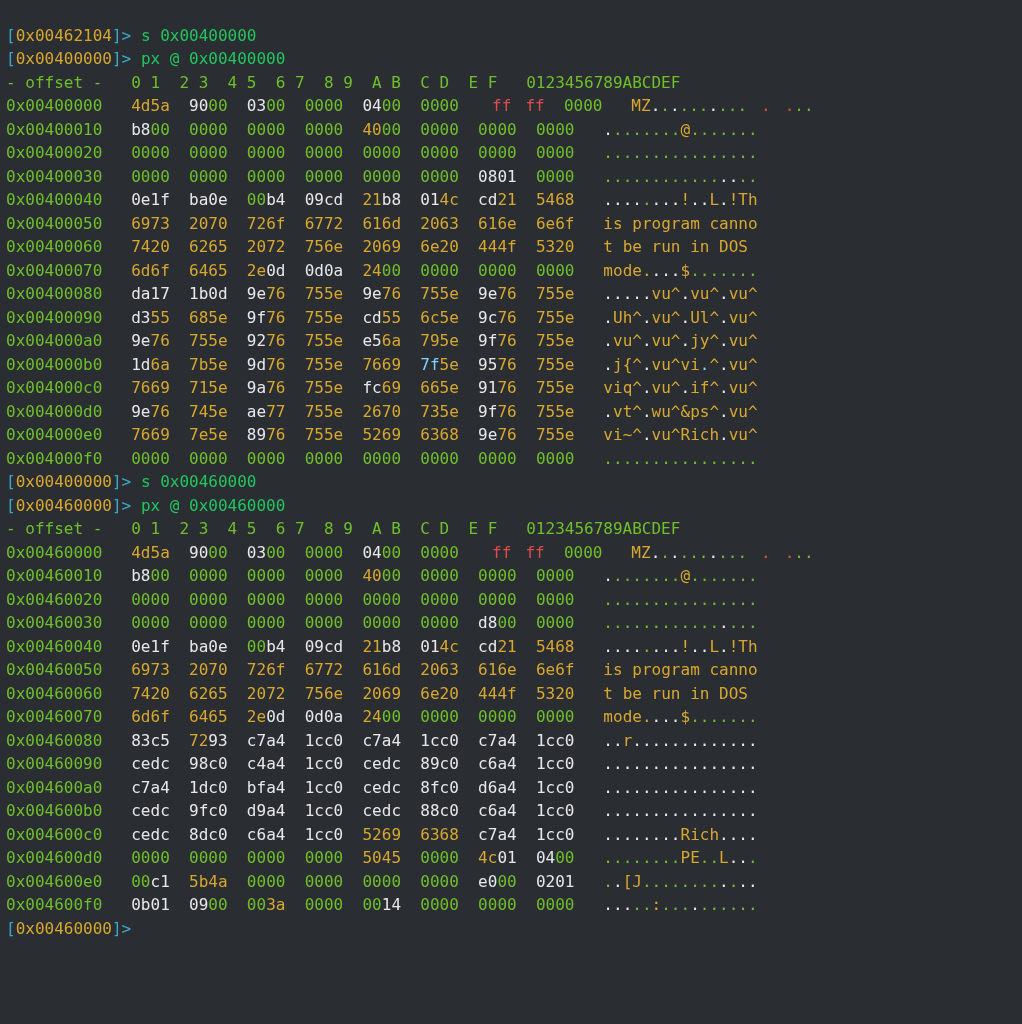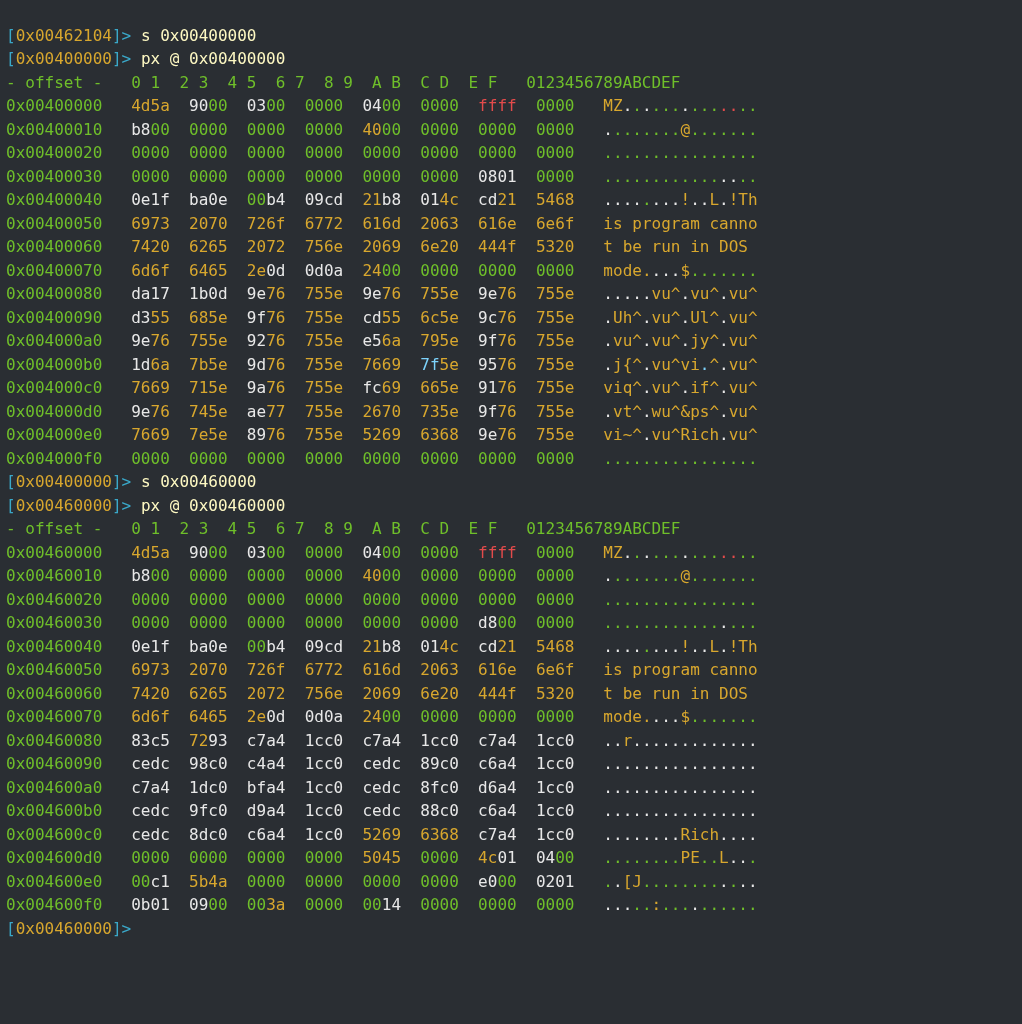--- a/index.html
+++ b/index.html
@@ -1,24 +1,24 @@
 <!DOCTYPE html>
 <html><head>
 <meta charset="utf-8">
 <style>
   html,body{margin:0;padding:0;background:#2a2e33;color:#c8c8c8;}
   body{font-family:Menlo,Consolas,"DejaVu Sans Mono",monospace;font-size:16px;line-height:23.5px;white-space:pre;}
   .term{padding:0 6px 8px 6px;}
   .c-green{color:#6fbf2a;}
   .c-yellow{color:#d8a72e;}
-  .c-red{color:#e24b4b;}
+  .c-red{color:#e24b4b;margin-left:14px;}
   .c-cyan{color:#3aa8c9;}
   .c-blue{color:#7dd3fc;}
   .c-white{color:#e8e8e8;}
-  .c-grey{color:#fef9c3;}
+  .c-grey{color:#22c55e;}
 </style>
 </head>
 <body>
 <div class="term" id="term"><div><span class="c-cyan">[</span><span class="c-yellow">0x00462104</span><span class="c-cyan">]&gt; </span><span class="c-grey">s 0x00400000</span></div><div><span class="c-cyan">[</span><span class="c-yellow">0x00400000</span><span class="c-cyan">]&gt; </span><span class="c-grey">px @ 0x00400000</span></div><div><span class="c-green">- offset -  </span><span class="c-green"> 0 1 </span><span class="c-green"> 2 3 </span><span class="c-green"> 4 5 </span><span class="c-green"> 6 7 </span><span class="c-green"> 8 9 </span><span class="c-green"> A B </span><span class="c-green"> C D </span><span class="c-green"> E F </span><span class="c-green">  0123456789ABCDEF</span></div><div><span class="c-green">0x00400000  </span><span> </span><span class="c-yellow">4d</span><span class="c-yellow">5a</span><span> </span><span> </span><span class="c-white">90</span><span class="c-green">00</span><span> </span><span> </span><span class="c-white">03</span><span class="c-green">00</span><span> </span><span> </span><span class="c-green">00</span><span class="c-green">00</span><span> </span><span> </span><span class="c-white">04</span><span class="c-green">00</span><span> </span><span> </span><span class="c-green">00</span><span class="c-green">00</span><span> </span><span> </span><span class="c-red">ff</span><span class="c-red">ff</span><span> </span><span> </span><span class="c-green">00</span><span class="c-green">00</span><span> </span><span>  </span><span class="c-yellow">M</span><span class="c-yellow">Z</span><span class="c-white">.</span><span class="c-green">.</span><span class="c-white">.</span><span class="c-green">.</span><span class="c-green">.</span><span class="c-green">.</span><span class="c-white">.</span><span class="c-green">.</span><span class="c-green">.</span><span class="c-green">.</span><span class="c-red">.</span><span class="c-red">.</span><span class="c-green">.</span><span class="c-green">.</span></div><div><span class="c-green">0x00400010  </span><span> </span><span class="c-white">b8</span><span class="c-green">00</span><span> </span><span> </span><span class="c-green">00</span><span class="c-green">00</span><span> </span><span> </span><span class="c-green">00</span><span class="c-green">00</span><span> </span><span> </span><span class="c-green">00</span><span class="c-green">00</span><span> </span><span> </span><span class="c-yellow">40</span><span class="c-green">00</span><span> </span><span> </span><span class="c-green">00</span><span class="c-green">00</span><span> </span><span> </span><span class="c-green">00</span><span class="c-green">00</span><span> </span><span> </span><span class="c-green">00</span><span class="c-green">00</span><span> </span><span>  </span><span class="c-white">.</span><span class="c-green">.</span><span class="c-green">.</span><span class="c-green">.</span><span class="c-green">.</span><span class="c-green">.</span><span class="c-green">.</span><span class="c-green">.</span><span class="c-yellow">@</span><span class="c-green">.</span><span class="c-green">.</span><span class="c-green">.</span><span class="c-green">.</span><span class="c-green">.</span><span class="c-green">.</span><span class="c-green">.</span></div><div><span class="c-green">0x00400020  </span><span> </span><span class="c-green">00</span><span class="c-green">00</span><span> </span><span> </span><span class="c-green">00</span><span class="c-green">00</span><span> </span><span> </span><span class="c-green">00</span><span class="c-green">00</span><span> </span><span> </span><span class="c-green">00</span><span class="c-green">00</span><span> </span><span> </span><span class="c-green">00</span><span class="c-green">00</span><span> </span><span> </span><span class="c-green">00</span><span class="c-green">00</span><span> </span><span> </span><span class="c-green">00</span><span class="c-green">00</span><span> </span><span> </span><span class="c-green">00</span><span class="c-green">00</span><span> </span><span>  </span><span class="c-green">.</span><span class="c-green">.</span><span class="c-green">.</span><span class="c-green">.</span><span class="c-green">.</span><span class="c-green">.</span><span class="c-green">.</span><span class="c-green">.</span><span class="c-green">.</span><span class="c-green">.</span><span class="c-green">.</span><span class="c-green">.</span><span class="c-green">.</span><span class="c-green">.</span><span class="c-green">.</span><span class="c-green">.</span></div><div><span class="c-green">0x00400030  </span><span> </span><span class="c-green">00</span><span class="c-green">00</span><span> </span><span> </span><span class="c-green">00</span><span class="c-green">00</span><span> </span><span> </span><span class="c-green">00</span><span class="c-green">00</span><span> </span><span> </span><span class="c-green">00</span><span class="c-green">00</span><span> </span><span> </span><span class="c-green">00</span><span class="c-green">00</span><span> </span><span> </span><span class="c-green">00</span><span class="c-green">00</span><span> </span><span> </span><span class="c-white">08</span><span class="c-white">01</span><span> </span><span> </span><span class="c-green">00</span><span class="c-green">00</span><span> </span><span>  </span><span class="c-green">.</span><span class="c-green">.</span><span class="c-green">.</span><span class="c-green">.</span><span class="c-green">.</span><span class="c-green">.</span><span class="c-green">.</span><span class="c-green">.</span><span class="c-green">.</span><span class="c-green">.</span><span class="c-green">.</span><span class="c-green">.</span><span class="c-white">.</span><span class="c-white">.</span><span class="c-green">.</span><span class="c-green">.</span></div><div><span class="c-green">0x00400040  </span><span> </span><span class="c-white">0e</span><span class="c-white">1f</span><span> </span><span> </span><span class="c-white">ba</span><span class="c-white">0e</span><span> </span><span> </span><span class="c-green">00</span><span class="c-white">b4</span><span> </span><span> </span><span class="c-white">09</span><span class="c-white">cd</span><span> </span><span> </span><span class="c-yellow">21</span><span class="c-white">b8</span><span> </span><span> </span><span class="c-white">01</span><span class="c-yellow">4c</span><span> </span><span> </span><span class="c-white">cd</span><span class="c-yellow">21</span><span> </span><span> </span><span class="c-yellow">54</span><span class="c-yellow">68</span><span> </span><span>  </span><span class="c-white">.</span><span class="c-white">.</span><span class="c-white">.</span><span class="c-white">.</span><span class="c-green">.</span><span class="c-white">.</span><span class="c-white">.</span><span class="c-white">.</span><span class="c-yellow">!</span><span class="c-white">.</span><span class="c-white">.</span><span class="c-yellow">L</span><span class="c-white">.</span><span class="c-yellow">!</span><span class="c-yellow">T</span><span class="c-yellow">h</span></div><div><span class="c-green">0x00400050  </span><span> </span><span class="c-yellow">69</span><span class="c-yellow">73</span><span> </span><span> </span><span class="c-yellow">20</span><span class="c-yellow">70</span><span> </span><span> </span><span class="c-yellow">72</span><span class="c-yellow">6f</span><span> </span><span> </span><span class="c-yellow">67</span><span class="c-yellow">72</span><span> </span><span> </span><span class="c-yellow">61</span><span class="c-yellow">6d</span><span> </span><span> </span><span class="c-yellow">20</span><span class="c-yellow">63</span><span> </span><span> </span><span class="c-yellow">61</span><span class="c-yellow">6e</span><span> </span><span> </span><span class="c-yellow">6e</span><span class="c-yellow">6f</span><span> </span><span>  </span><span class="c-yellow">i</span><span class="c-yellow">s</span><span class="c-yellow"> </span><span class="c-yellow">p</span><span class="c-yellow">r</span><span class="c-yellow">o</span><span class="c-yellow">g</span><span class="c-yellow">r</span><span class="c-yellow">a</span><span class="c-yellow">m</span><span class="c-yellow"> </span><span class="c-yellow">c</span><span class="c-yellow">a</span><span class="c-yellow">n</span><span class="c-yellow">n</span><span class="c-yellow">o</span></div><div><span class="c-green">0x00400060  </span><span> </span><span class="c-yellow">74</span><span class="c-yellow">20</span><span> </span><span> </span><span class="c-yellow">62</span><span class="c-yellow">65</span><span> </span><span> </span><span class="c-yellow">20</span><span class="c-yellow">72</span><span> </span><span> </span><span class="c-yellow">75</span><span class="c-yellow">6e</span><span> </span><span> </span><span class="c-yellow">20</span><span class="c-yellow">69</span><span> </span><span> </span><span class="c-yellow">6e</span><span class="c-yellow">20</span><span> </span><span> </span><span class="c-yellow">44</span><span class="c-yellow">4f</span><span> </span><span> </span><span class="c-yellow">53</span><span class="c-yellow">20</span><span> </span><span>  </span><span class="c-yellow">t</span><span class="c-yellow"> </span><span class="c-yellow">b</span><span class="c-yellow">e</span><span class="c-yellow"> </span><span class="c-yellow">r</span><span class="c-yellow">u</span><span class="c-yellow">n</span><span class="c-yellow"> </span><span class="c-yellow">i</span><span class="c-yellow">n</span><span class="c-yellow"> </span><span class="c-yellow">D</span><span class="c-yellow">O</span><span class="c-yellow">S</span><span class="c-yellow"> </span></div><div><span class="c-green">0x00400070  </span><span> </span><span class="c-yellow">6d</span><span class="c-yellow">6f</span><span> </span><span> </span><span class="c-yellow">64</span><span class="c-yellow">65</span><span> </span><span> </span><span class="c-yellow">2e</span><span class="c-white">0d</span><span> </span><span> </span><span class="c-white">0d</span><span class="c-white">0a</span><span> </span><span> </span><span class="c-yellow">24</span><span class="c-green">00</span><span> </span><span> </span><span class="c-green">00</span><span class="c-green">00</span><span> </span><span> </span><span class="c-green">00</span><span class="c-green">00</span><span> </span><span> </span><span class="c-green">00</span><span class="c-green">00</span><span> </span><span>  </span><span class="c-yellow">m</span><span class="c-yellow">o</span><span class="c-yellow">d</span><span class="c-yellow">e</span><span class="c-yellow">.</span><span class="c-white">.</span><span class="c-white">.</span><span class="c-white">.</span><span class="c-yellow">$</span><span class="c-green">.</span><span class="c-green">.</span><span class="c-green">.</span><span class="c-green">.</span><span class="c-green">.</span><span class="c-green">.</span><span class="c-green">.</span></div><div><span class="c-green">0x00400080  </span><span> </span><span class="c-white">da</span><span class="c-white">17</span><span> </span><span> </span><span class="c-white">1b</span><span class="c-white">0d</span><span> </span><span> </span><span class="c-white">9e</span><span class="c-yellow">76</span><span> </span><span> </span><span class="c-yellow">75</span><span class="c-yellow">5e</span><span> </span><span> </span><span class="c-white">9e</span><span class="c-yellow">76</span><span> </span><span> </span><span class="c-yellow">75</span><span class="c-yellow">5e</span><span> </span><span> </span><span class="c-white">9e</span><span class="c-yellow">76</span><span> </span><span> </span><span class="c-yellow">75</span><span class="c-yellow">5e</span><span> </span><span>  </span><span class="c-white">.</span><span class="c-white">.</span><span class="c-white">.</span><span class="c-white">.</span><span class="c-white">.</span><span class="c-yellow">v</span><span class="c-yellow">u</span><span class="c-yellow">^</span><span class="c-white">.</span><span class="c-yellow">v</span><span class="c-yellow">u</span><span class="c-yellow">^</span><span class="c-white">.</span><span class="c-yellow">v</span><span class="c-yellow">u</span><span class="c-yellow">^</span></div><div><span class="c-green">0x00400090  </span><span> </span><span class="c-white">d3</span><span class="c-yellow">55</span><span> </span><span> </span><span class="c-yellow">68</span><span class="c-yellow">5e</span><span> </span><span> </span><span class="c-white">9f</span><span class="c-yellow">76</span><span> </span><span> </span><span class="c-yellow">75</span><span class="c-yellow">5e</span><span> </span><span> </span><span class="c-white">cd</span><span class="c-yellow">55</span><span> </span><span> </span><span class="c-yellow">6c</span><span class="c-yellow">5e</span><span> </span><span> </span><span class="c-white">9c</span><span class="c-yellow">76</span><span> </span><span> </span><span class="c-yellow">75</span><span class="c-yellow">5e</span><span> </span><span>  </span><span class="c-white">.</span><span class="c-yellow">U</span><span class="c-yellow">h</span><span class="c-yellow">^</span><span class="c-white">.</span><span class="c-yellow">v</span><span class="c-yellow">u</span><span class="c-yellow">^</span><span class="c-white">.</span><span class="c-yellow">U</span><span class="c-yellow">l</span><span class="c-yellow">^</span><span class="c-white">.</span><span class="c-yellow">v</span><span class="c-yellow">u</span><span class="c-yellow">^</span></div><div><span class="c-green">0x004000a0  </span><span> </span><span class="c-white">9e</span><span class="c-yellow">76</span><span> </span><span> </span><span class="c-yellow">75</span><span class="c-yellow">5e</span><span> </span><span> </span><span class="c-white">92</span><span class="c-yellow">76</span><span> </span><span> </span><span class="c-yellow">75</span><span class="c-yellow">5e</span><span> </span><span> </span><span class="c-white">e5</span><span class="c-yellow">6a</span><span> </span><span> </span><span class="c-yellow">79</span><span class="c-yellow">5e</span><span> </span><span> </span><span class="c-white">9f</span><span class="c-yellow">76</span><span> </span><span> </span><span class="c-yellow">75</span><span class="c-yellow">5e</span><span> </span><span>  </span><span class="c-white">.</span><span class="c-yellow">v</span><span class="c-yellow">u</span><span class="c-yellow">^</span><span class="c-white">.</span><span class="c-yellow">v</span><span class="c-yellow">u</span><span class="c-yellow">^</span><span class="c-white">.</span><span class="c-yellow">j</span><span class="c-yellow">y</span><span class="c-yellow">^</span><span class="c-white">.</span><span class="c-yellow">v</span><span class="c-yellow">u</span><span class="c-yellow">^</span></div><div><span class="c-green">0x004000b0  </span><span> </span><span class="c-white">1d</span><span class="c-yellow">6a</span><span> </span><span> </span><span class="c-yellow">7b</span><span class="c-yellow">5e</span><span> </span><span> </span><span class="c-white">9d</span><span class="c-yellow">76</span><span> </span><span> </span><span class="c-yellow">75</span><span class="c-yellow">5e</span><span> </span><span> </span><span class="c-yellow">76</span><span class="c-yellow">69</span><span> </span><span> </span><span class="c-blue">7f</span><span class="c-yellow">5e</span><span> </span><span> </span><span class="c-white">95</span><span class="c-yellow">76</span><span> </span><span> </span><span class="c-yellow">75</span><span class="c-yellow">5e</span><span> </span><span>  </span><span class="c-white">.</span><span class="c-yellow">j</span><span class="c-yellow">{</span><span class="c-yellow">^</span><span class="c-white">.</span><span class="c-yellow">v</span><span class="c-yellow">u</span><span class="c-yellow">^</span><span class="c-yellow">v</span><span class="c-yellow">i</span><span class="c-blue">.</span><span class="c-yellow">^</span><span class="c-white">.</span><span class="c-yellow">v</span><span class="c-yellow">u</span><span class="c-yellow">^</span></div><div><span class="c-green">0x004000c0  </span><span> </span><span class="c-yellow">76</span><span class="c-yellow">69</span><span> </span><span> </span><span class="c-yellow">71</span><span class="c-yellow">5e</span><span> </span><span> </span><span class="c-white">9a</span><span class="c-yellow">76</span><span> </span><span> </span><span class="c-yellow">75</span><span class="c-yellow">5e</span><span> </span><span> </span><span class="c-white">fc</span><span class="c-yellow">69</span><span> </span><span> </span><span class="c-yellow">66</span><span class="c-yellow">5e</span><span> </span><span> </span><span class="c-white">91</span><span class="c-yellow">76</span><span> </span><span> </span><span class="c-yellow">75</span><span class="c-yellow">5e</span><span> </span><span>  </span><span class="c-yellow">v</span><span class="c-yellow">i</span><span class="c-yellow">q</span><span class="c-yellow">^</span><span class="c-white">.</span><span class="c-yellow">v</span><span class="c-yellow">u</span><span class="c-yellow">^</span><span class="c-white">.</span><span class="c-yellow">i</span><span class="c-yellow">f</span><span class="c-yellow">^</span><span class="c-white">.</span><span class="c-yellow">v</span><span class="c-yellow">u</span><span class="c-yellow">^</span></div><div><span class="c-green">0x004000d0  </span><span> </span><span class="c-white">9e</span><span class="c-yellow">76</span><span> </span><span> </span><span class="c-yellow">74</span><span class="c-yellow">5e</span><span> </span><span> </span><span class="c-white">ae</span><span class="c-yellow">77</span><span> </span><span> </span><span class="c-yellow">75</span><span class="c-yellow">5e</span><span> </span><span> </span><span class="c-yellow">26</span><span class="c-yellow">70</span><span> </span><span> </span><span class="c-yellow">73</span><span class="c-yellow">5e</span><span> </span><span> </span><span class="c-white">9f</span><span class="c-yellow">76</span><span> </span><span> </span><span class="c-yellow">75</span><span class="c-yellow">5e</span><span> </span><span>  </span><span class="c-white">.</span><span class="c-yellow">v</span><span class="c-yellow">t</span><span class="c-yellow">^</span><span class="c-white">.</span><span class="c-yellow">w</span><span class="c-yellow">u</span><span class="c-yellow">^</span><span class="c-yellow">&amp;</span><span class="c-yellow">p</span><span class="c-yellow">s</span><span class="c-yellow">^</span><span class="c-white">.</span><span class="c-yellow">v</span><span class="c-yellow">u</span><span class="c-yellow">^</span></div><div><span class="c-green">0x004000e0  </span><span> </span><span class="c-yellow">76</span><span class="c-yellow">69</span><span> </span><span> </span><span class="c-yellow">7e</span><span class="c-yellow">5e</span><span> </span><span> </span><span class="c-white">89</span><span class="c-yellow">76</span><span> </span><span> </span><span class="c-yellow">75</span><span class="c-yellow">5e</span><span> </span><span> </span><span class="c-yellow">52</span><span class="c-yellow">69</span><span> </span><span> </span><span class="c-yellow">63</span><span class="c-yellow">68</span><span> </span><span> </span><span class="c-white">9e</span><span class="c-yellow">76</span><span> </span><span> </span><span class="c-yellow">75</span><span class="c-yellow">5e</span><span> </span><span>  </span><span class="c-yellow">v</span><span class="c-yellow">i</span><span class="c-yellow">~</span><span class="c-yellow">^</span><span class="c-white">.</span><span class="c-yellow">v</span><span class="c-yellow">u</span><span class="c-yellow">^</span><span class="c-yellow">R</span><span class="c-yellow">i</span><span class="c-yellow">c</span><span class="c-yellow">h</span><span class="c-white">.</span><span class="c-yellow">v</span><span class="c-yellow">u</span><span class="c-yellow">^</span></div><div><span class="c-green">0x004000f0  </span><span> </span><span class="c-green">00</span><span class="c-green">00</span><span> </span><span> </span><span class="c-green">00</span><span class="c-green">00</span><span> </span><span> </span><span class="c-green">00</span><span class="c-green">00</span><span> </span><span> </span><span class="c-green">00</span><span class="c-green">00</span><span> </span><span> </span><span class="c-green">00</span><span class="c-green">00</span><span> </span><span> </span><span class="c-green">00</span><span class="c-green">00</span><span> </span><span> </span><span class="c-green">00</span><span class="c-green">00</span><span> </span><span> </span><span class="c-green">00</span><span class="c-green">00</span><span> </span><span>  </span><span class="c-green">.</span><span class="c-green">.</span><span class="c-green">.</span><span class="c-green">.</span><span class="c-green">.</span><span class="c-green">.</span><span class="c-green">.</span><span class="c-green">.</span><span class="c-green">.</span><span class="c-green">.</span><span class="c-green">.</span><span class="c-green">.</span><span class="c-green">.</span><span class="c-green">.</span><span class="c-green">.</span><span class="c-green">.</span></div><div><span class="c-cyan">[</span><span class="c-yellow">0x00400000</span><span class="c-cyan">]&gt; </span><span class="c-grey">s 0x00460000</span></div><div><span class="c-cyan">[</span><span class="c-yellow">0x00460000</span><span class="c-cyan">]&gt; </span><span class="c-grey">px @ 0x00460000</span></div><div><span class="c-green">- offset -  </span><span class="c-green"> 0 1 </span><span class="c-green"> 2 3 </span><span class="c-green"> 4 5 </span><span class="c-green"> 6 7 </span><span class="c-green"> 8 9 </span><span class="c-green"> A B </span><span class="c-green"> C D </span><span class="c-green"> E F </span><span class="c-green">  0123456789ABCDEF</span></div><div><span class="c-green">0x00460000  </span><span> </span><span class="c-yellow">4d</span><span class="c-yellow">5a</span><span> </span><span> </span><span class="c-white">90</span><span class="c-green">00</span><span> </span><span> </span><span class="c-white">03</span><span class="c-green">00</span><span> </span><span> </span><span class="c-green">00</span><span class="c-green">00</span><span> </span><span> </span><span class="c-white">04</span><span class="c-green">00</span><span> </span><span> </span><span class="c-green">00</span><span class="c-green">00</span><span> </span><span> </span><span class="c-red">ff</span><span class="c-red">ff</span><span> </span><span> </span><span class="c-green">00</span><span class="c-green">00</span><span> </span><span>  </span><span class="c-yellow">M</span><span class="c-yellow">Z</span><span class="c-white">.</span><span class="c-green">.</span><span class="c-white">.</span><span class="c-green">.</span><span class="c-green">.</span><span class="c-green">.</span><span class="c-white">.</span><span class="c-green">.</span><span class="c-green">.</span><span class="c-green">.</span><span class="c-red">.</span><span class="c-red">.</span><span class="c-green">.</span><span class="c-green">.</span></div><div><span class="c-green">0x00460010  </span><span> </span><span class="c-white">b8</span><span class="c-green">00</span><span> </span><span> </span><span class="c-green">00</span><span class="c-green">00</span><span> </span><span> </span><span class="c-green">00</span><span class="c-green">00</span><span> </span><span> </span><span class="c-green">00</span><span class="c-green">00</span><span> </span><span> </span><span class="c-yellow">40</span><span class="c-green">00</span><span> </span><span> </span><span class="c-green">00</span><span class="c-green">00</span><span> </span><span> </span><span class="c-green">00</span><span class="c-green">00</span><span> </span><span> </span><span class="c-green">00</span><span class="c-green">00</span><span> </span><span>  </span><span class="c-white">.</span><span class="c-green">.</span><span class="c-green">.</span><span class="c-green">.</span><span class="c-green">.</span><span class="c-green">.</span><span class="c-green">.</span><span class="c-green">.</span><span class="c-yellow">@</span><span class="c-green">.</span><span class="c-green">.</span><span class="c-green">.</span><span class="c-green">.</span><span class="c-green">.</span><span class="c-green">.</span><span class="c-green">.</span></div><div><span class="c-green">0x00460020  </span><span> </span><span class="c-green">00</span><span class="c-green">00</span><span> </span><span> </span><span class="c-green">00</span><span class="c-green">00</span><span> </span><span> </span><span class="c-green">00</span><span class="c-green">00</span><span> </span><span> </span><span class="c-green">00</span><span class="c-green">00</span><span> </span><span> </span><span class="c-green">00</span><span class="c-green">00</span><span> </span><span> </span><span class="c-green">00</span><span class="c-green">00</span><span> </span><span> </span><span class="c-green">00</span><span class="c-green">00</span><span> </span><span> </span><span class="c-green">00</span><span class="c-green">00</span><span> </span><span>  </span><span class="c-green">.</span><span class="c-green">.</span><span class="c-green">.</span><span class="c-green">.</span><span class="c-green">.</span><span class="c-green">.</span><span class="c-green">.</span><span class="c-green">.</span><span class="c-green">.</span><span class="c-green">.</span><span class="c-green">.</span><span class="c-green">.</span><span class="c-green">.</span><span class="c-green">.</span><span class="c-green">.</span><span class="c-green">.</span></div><div><span class="c-green">0x00460030  </span><span> </span><span class="c-green">00</span><span class="c-green">00</span><span> </span><span> </span><span class="c-green">00</span><span class="c-green">00</span><span> </span><span> </span><span class="c-green">00</span><span class="c-green">00</span><span> </span><span> </span><span class="c-green">00</span><span class="c-green">00</span><span> </span><span> </span><span class="c-green">00</span><span class="c-green">00</span><span> </span><span> </span><span class="c-green">00</span><span class="c-green">00</span><span> </span><span> </span><span class="c-white">d8</span><span class="c-green">00</span><span> </span><span> </span><span class="c-green">00</span><span class="c-green">00</span><span> </span><span>  </span><span class="c-green">.</span><span class="c-green">.</span><span class="c-green">.</span><span class="c-green">.</span><span class="c-green">.</span><span class="c-green">.</span><span class="c-green">.</span><span class="c-green">.</span><span class="c-green">.</span><span class="c-green">.</span><span class="c-green">.</span><span class="c-green">.</span><span class="c-white">.</span><span class="c-green">.</span><span class="c-green">.</span><span class="c-green">.</span></div><div><span class="c-green">0x00460040  </span><span> </span><span class="c-white">0e</span><span class="c-white">1f</span><span> </span><span> </span><span class="c-white">ba</span><span class="c-white">0e</span><span> </span><span> </span><span class="c-green">00</span><span class="c-white">b4</span><span> </span><span> </span><span class="c-white">09</span><span class="c-white">cd</span><span> </span><span> </span><span class="c-yellow">21</span><span class="c-white">b8</span><span> </span><span> </span><span class="c-white">01</span><span class="c-yellow">4c</span><span> </span><span> </span><span class="c-white">cd</span><span class="c-yellow">21</span><span> </span><span> </span><span class="c-yellow">54</span><span class="c-yellow">68</span><span> </span><span>  </span><span class="c-white">.</span><span class="c-white">.</span><span class="c-white">.</span><span class="c-white">.</span><span class="c-green">.</span><span class="c-white">.</span><span class="c-white">.</span><span class="c-white">.</span><span class="c-yellow">!</span><span class="c-white">.</span><span class="c-white">.</span><span class="c-yellow">L</span><span class="c-white">.</span><span class="c-yellow">!</span><span class="c-yellow">T</span><span class="c-yellow">h</span></div><div><span class="c-green">0x00460050  </span><span> </span><span class="c-yellow">69</span><span class="c-yellow">73</span><span> </span><span> </span><span class="c-yellow">20</span><span class="c-yellow">70</span><span> </span><span> </span><span class="c-yellow">72</span><span class="c-yellow">6f</span><span> </span><span> </span><span class="c-yellow">67</span><span class="c-yellow">72</span><span> </span><span> </span><span class="c-yellow">61</span><span class="c-yellow">6d</span><span> </span><span> </span><span class="c-yellow">20</span><span class="c-yellow">63</span><span> </span><span> </span><span class="c-yellow">61</span><span class="c-yellow">6e</span><span> </span><span> </span><span class="c-yellow">6e</span><span class="c-yellow">6f</span><span> </span><span>  </span><span class="c-yellow">i</span><span class="c-yellow">s</span><span class="c-yellow"> </span><span class="c-yellow">p</span><span class="c-yellow">r</span><span class="c-yellow">o</span><span class="c-yellow">g</span><span class="c-yellow">r</span><span class="c-yellow">a</span><span class="c-yellow">m</span><span class="c-yellow"> </span><span class="c-yellow">c</span><span class="c-yellow">a</span><span class="c-yellow">n</span><span class="c-yellow">n</span><span class="c-yellow">o</span></div><div><span class="c-green">0x00460060  </span><span> </span><span class="c-yellow">74</span><span class="c-yellow">20</span><span> </span><span> </span><span class="c-yellow">62</span><span class="c-yellow">65</span><span> </span><span> </span><span class="c-yellow">20</span><span class="c-yellow">72</span><span> </span><span> </span><span class="c-yellow">75</span><span class="c-yellow">6e</span><span> </span><span> </span><span class="c-yellow">20</span><span class="c-yellow">69</span><span> </span><span> </span><span class="c-yellow">6e</span><span class="c-yellow">20</span><span> </span><span> </span><span class="c-yellow">44</span><span class="c-yellow">4f</span><span> </span><span> </span><span class="c-yellow">53</span><span class="c-yellow">20</span><span> </span><span>  </span><span class="c-yellow">t</span><span class="c-yellow"> </span><span class="c-yellow">b</span><span class="c-yellow">e</span><span class="c-yellow"> </span><span class="c-yellow">r</span><span class="c-yellow">u</span><span class="c-yellow">n</span><span class="c-yellow"> </span><span class="c-yellow">i</span><span class="c-yellow">n</span><span class="c-yellow"> </span><span class="c-yellow">D</span><span class="c-yellow">O</span><span class="c-yellow">S</span><span class="c-yellow"> </span></div><div><span class="c-green">0x00460070  </span><span> </span><span class="c-yellow">6d</span><span class="c-yellow">6f</span><span> </span><span> </span><span class="c-yellow">64</span><span class="c-yellow">65</span><span> </span><span> </span><span class="c-yellow">2e</span><span class="c-white">0d</span><span> </span><span> </span><span class="c-white">0d</span><span class="c-white">0a</span><span> </span><span> </span><span class="c-yellow">24</span><span class="c-green">00</span><span> </span><span> </span><span class="c-green">00</span><span class="c-green">00</span><span> </span><span> </span><span class="c-green">00</span><span class="c-green">00</span><span> </span><span> </span><span class="c-green">00</span><span class="c-green">00</span><span> </span><span>  </span><span class="c-yellow">m</span><span class="c-yellow">o</span><span class="c-yellow">d</span><span class="c-yellow">e</span><span class="c-yellow">.</span><span class="c-white">.</span><span class="c-white">.</span><span class="c-white">.</span><span class="c-yellow">$</span><span class="c-green">.</span><span class="c-green">.</span><span class="c-green">.</span><span class="c-green">.</span><span class="c-green">.</span><span class="c-green">.</span><span class="c-green">.</span></div><div><span class="c-green">0x00460080  </span><span> </span><span class="c-white">83</span><span class="c-white">c5</span><span> </span><span> </span><span class="c-yellow">72</span><span class="c-white">93</span><span> </span><span> </span><span class="c-white">c7</span><span class="c-white">a4</span><span> </span><span> </span><span class="c-white">1c</span><span class="c-white">c0</span><span> </span><span> </span><span class="c-white">c7</span><span class="c-white">a4</span><span> </span><span> </span><span class="c-white">1c</span><span class="c-white">c0</span><span> </span><span> </span><span class="c-white">c7</span><span class="c-white">a4</span><span> </span><span> </span><span class="c-white">1c</span><span class="c-white">c0</span><span> </span><span>  </span><span class="c-white">.</span><span class="c-white">.</span><span class="c-yellow">r</span><span class="c-white">.</span><span class="c-white">.</span><span class="c-white">.</span><span class="c-white">.</span><span class="c-white">.</span><span class="c-white">.</span><span class="c-white">.</span><span class="c-white">.</span><span class="c-white">.</span><span class="c-white">.</span><span class="c-white">.</span><span class="c-white">.</span><span class="c-white">.</span></div><div><span class="c-green">0x00460090  </span><span> </span><span class="c-white">ce</span><span class="c-white">dc</span><span> </span><span> </span><span class="c-white">98</span><span class="c-white">c0</span><span> </span><span> </span><span class="c-white">c4</span><span class="c-white">a4</span><span> </span><span> </span><span class="c-white">1c</span><span class="c-white">c0</span><span> </span><span> </span><span class="c-white">ce</span><span class="c-white">dc</span><span> </span><span> </span><span class="c-white">89</span><span class="c-white">c0</span><span> </span><span> </span><span class="c-white">c6</span><span class="c-white">a4</span><span> </span><span> </span><span class="c-white">1c</span><span class="c-white">c0</span><span> </span><span>  </span><span class="c-white">.</span><span class="c-white">.</span><span class="c-white">.</span><span class="c-white">.</span><span class="c-white">.</span><span class="c-white">.</span><span class="c-white">.</span><span class="c-white">.</span><span class="c-white">.</span><span class="c-white">.</span><span class="c-white">.</span><span class="c-white">.</span><span class="c-white">.</span><span class="c-white">.</span><span class="c-white">.</span><span class="c-white">.</span></div><div><span class="c-green">0x004600a0  </span><span> </span><span class="c-white">c7</span><span class="c-white">a4</span><span> </span><span> </span><span class="c-white">1d</span><span class="c-white">c0</span><span> </span><span> </span><span class="c-white">bf</span><span class="c-white">a4</span><span> </span><span> </span><span class="c-white">1c</span><span class="c-white">c0</span><span> </span><span> </span><span class="c-white">ce</span><span class="c-white">dc</span><span> </span><span> </span><span class="c-white">8f</span><span class="c-white">c0</span><span> </span><span> </span><span class="c-white">d6</span><span class="c-white">a4</span><span> </span><span> </span><span class="c-white">1c</span><span class="c-white">c0</span><span> </span><span>  </span><span class="c-white">.</span><span class="c-white">.</span><span class="c-white">.</span><span class="c-white">.</span><span class="c-white">.</span><span class="c-white">.</span><span class="c-white">.</span><span class="c-white">.</span><span class="c-white">.</span><span class="c-white">.</span><span class="c-white">.</span><span class="c-white">.</span><span class="c-white">.</span><span class="c-white">.</span><span class="c-white">.</span><span class="c-white">.</span></div><div><span class="c-green">0x004600b0  </span><span> </span><span class="c-white">ce</span><span class="c-white">dc</span><span> </span><span> </span><span class="c-white">9f</span><span class="c-white">c0</span><span> </span><span> </span><span class="c-white">d9</span><span class="c-white">a4</span><span> </span><span> </span><span class="c-white">1c</span><span class="c-white">c0</span><span> </span><span> </span><span class="c-white">ce</span><span class="c-white">dc</span><span> </span><span> </span><span class="c-white">88</span><span class="c-white">c0</span><span> </span><span> </span><span class="c-white">c6</span><span class="c-white">a4</span><span> </span><span> </span><span class="c-white">1c</span><span class="c-white">c0</span><span> </span><span>  </span><span class="c-white">.</span><span class="c-white">.</span><span class="c-white">.</span><span class="c-white">.</span><span class="c-white">.</span><span class="c-white">.</span><span class="c-white">.</span><span class="c-white">.</span><span class="c-white">.</span><span class="c-white">.</span><span class="c-white">.</span><span class="c-white">.</span><span class="c-white">.</span><span class="c-white">.</span><span class="c-white">.</span><span class="c-white">.</span></div><div><span class="c-green">0x004600c0  </span><span> </span><span class="c-white">ce</span><span class="c-white">dc</span><span> </span><span> </span><span class="c-white">8d</span><span class="c-white">c0</span><span> </span><span> </span><span class="c-white">c6</span><span class="c-white">a4</span><span> </span><span> </span><span class="c-white">1c</span><span class="c-white">c0</span><span> </span><span> </span><span class="c-yellow">52</span><span class="c-yellow">69</span><span> </span><span> </span><span class="c-yellow">63</span><span class="c-yellow">68</span><span> </span><span> </span><span class="c-white">c7</span><span class="c-white">a4</span><span> </span><span> </span><span class="c-white">1c</span><span class="c-white">c0</span><span> </span><span>  </span><span class="c-white">.</span><span class="c-white">.</span><span class="c-white">.</span><span class="c-white">.</span><span class="c-white">.</span><span class="c-white">.</span><span class="c-white">.</span><span class="c-white">.</span><span class="c-yellow">R</span><span class="c-yellow">i</span><span class="c-yellow">c</span><span class="c-yellow">h</span><span class="c-white">.</span><span class="c-white">.</span><span class="c-white">.</span><span class="c-white">.</span></div><div><span class="c-green">0x004600d0  </span><span> </span><span class="c-green">00</span><span class="c-green">00</span><span> </span><span> </span><span class="c-green">00</span><span class="c-green">00</span><span> </span><span> </span><span class="c-green">00</span><span class="c-green">00</span><span> </span><span> </span><span class="c-green">00</span><span class="c-green">00</span><span> </span><span> </span><span class="c-yellow">50</span><span class="c-yellow">45</span><span> </span><span> </span><span class="c-green">00</span><span class="c-green">00</span><span> </span><span> </span><span class="c-yellow">4c</span><span class="c-white">01</span><span> </span><span> </span><span class="c-white">04</span><span class="c-green">00</span><span> </span><span>  </span><span class="c-green">.</span><span class="c-green">.</span><span class="c-green">.</span><span class="c-green">.</span><span class="c-green">.</span><span class="c-green">.</span><span class="c-green">.</span><span class="c-green">.</span><span class="c-yellow">P</span><span class="c-yellow">E</span><span class="c-green">.</span><span class="c-green">.</span><span class="c-yellow">L</span><span class="c-white">.</span><span class="c-white">.</span><span class="c-green">.</span></div><div><span class="c-green">0x004600e0  </span><span> </span><span class="c-green">00</span><span class="c-white">c1</span><span> </span><span> </span><span class="c-yellow">5b</span><span class="c-yellow">4a</span><span> </span><span> </span><span class="c-green">00</span><span class="c-green">00</span><span> </span><span> </span><span class="c-green">00</span><span class="c-green">00</span><span> </span><span> </span><span class="c-green">00</span><span class="c-green">00</span><span> </span><span> </span><span class="c-green">00</span><span class="c-green">00</span><span> </span><span> </span><span class="c-white">e0</span><span class="c-green">00</span><span> </span><span> </span><span class="c-white">02</span><span class="c-white">01</span><span> </span><span>  </span><span class="c-green">.</span><span class="c-white">.</span><span class="c-yellow">[</span><span class="c-yellow">J</span><span class="c-green">.</span><span class="c-green">.</span><span class="c-green">.</span><span class="c-green">.</span><span class="c-green">.</span><span class="c-green">.</span><span class="c-green">.</span><span class="c-green">.</span><span class="c-white">.</span><span class="c-green">.</span><span class="c-white">.</span><span class="c-white">.</span></div><div><span class="c-green">0x004600f0  </span><span> </span><span class="c-white">0b</span><span class="c-white">01</span><span> </span><span> </span><span class="c-white">09</span><span class="c-green">00</span><span> </span><span> </span><span class="c-green">00</span><span class="c-yellow">3a</span><span> </span><span> </span><span class="c-green">00</span><span class="c-green">00</span><span> </span><span> </span><span class="c-green">00</span><span class="c-white">14</span><span> </span><span> </span><span class="c-green">00</span><span class="c-green">00</span><span> </span><span> </span><span class="c-green">00</span><span class="c-green">00</span><span> </span><span> </span><span class="c-green">00</span><span class="c-green">00</span><span> </span><span>  </span><span class="c-white">.</span><span class="c-white">.</span><span class="c-white">.</span><span class="c-green">.</span><span class="c-green">.</span><span class="c-yellow">:</span><span class="c-green">.</span><span class="c-green">.</span><span class="c-green">.</span><span class="c-white">.</span><span class="c-green">.</span><span class="c-green">.</span><span class="c-green">.</span><span class="c-green">.</span><span class="c-green">.</span><span class="c-green">.</span></div><div><span class="c-cyan">[</span><span class="c-yellow">0x00460000</span><span class="c-cyan">]&gt; </span><span class="c-grey"></span></div></div>
 
 
 
 
 
 </body></html>

